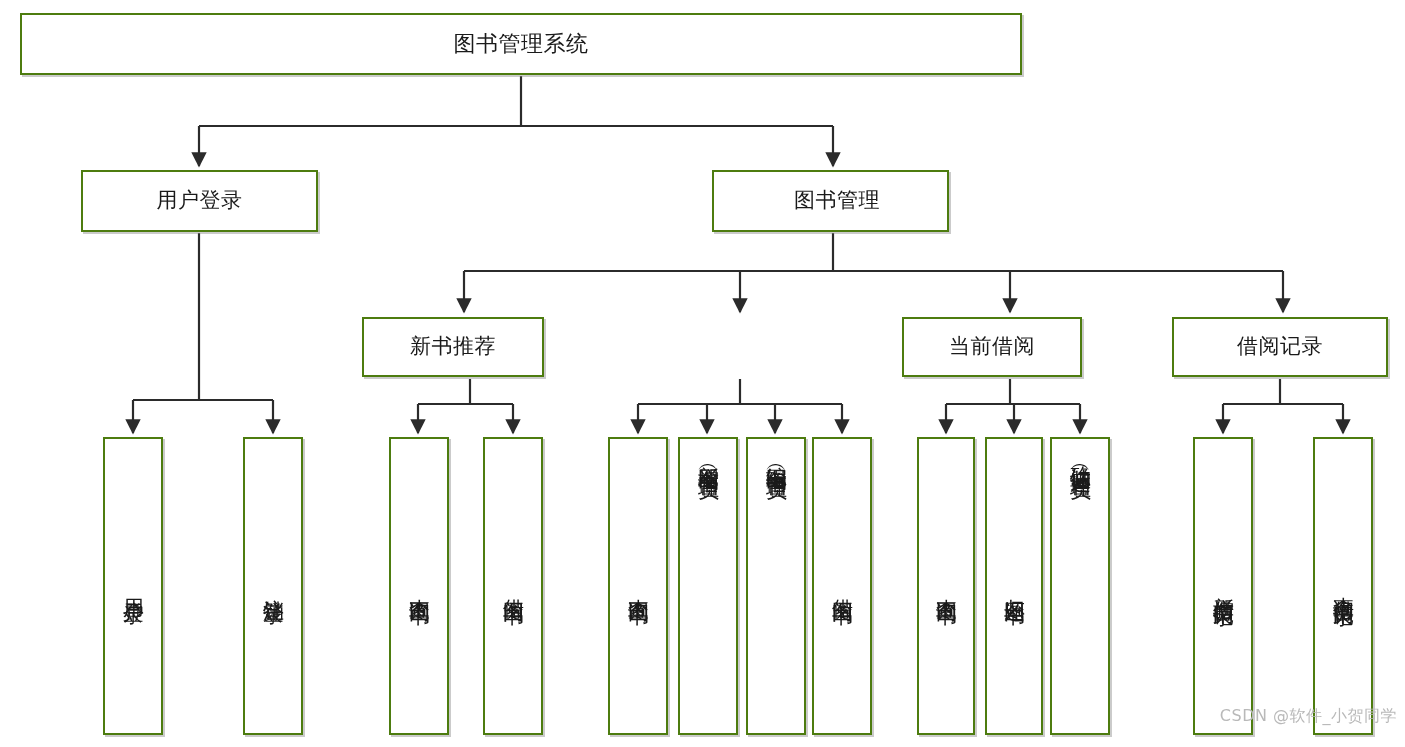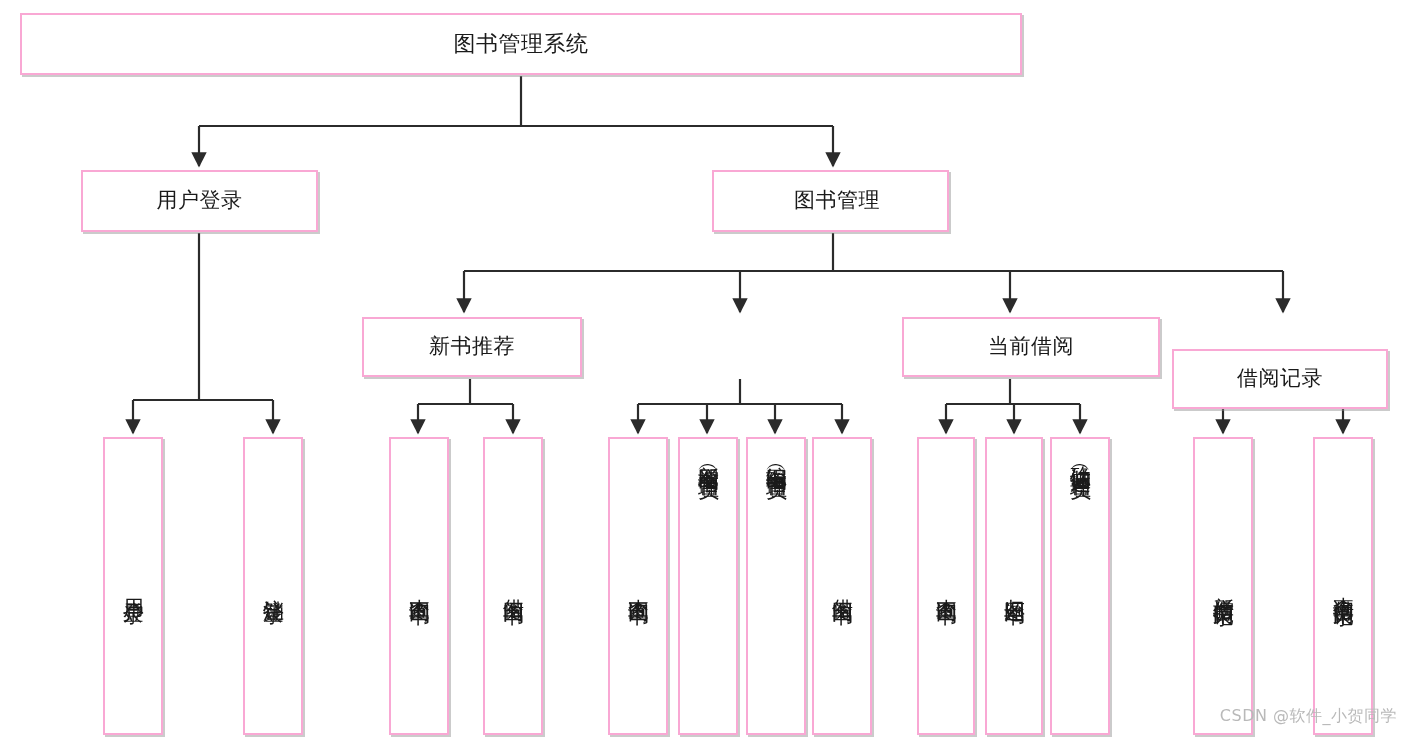--- a/index.html
+++ b/index.html
@@ -22,21 +22,21 @@
     position: absolute;
     left: 0;
     top: 0;
     width: 1405px;
     height: 747px;
   }
   .node {
     position: absolute;
     box-sizing: border-box;
     background: #ffffff;
-    border: 2px solid #f9a8d4;
+    border: 2px solid #4d7c0f;
     box-shadow: 2px 2px 0 0 rgba(140,140,140,0.45);
     display: flex;
     align-items: center;
     justify-content: center;
     color: #1a1a1a;
     z-index: 2;
   }
   .node .label {
     display: block;
     text-align: center;
@@ -140,27 +140,27 @@
     <span class="label">图书管理系统</span>
   </div>
 
   <div class="node h" style="left:81px; top:170px; width:237px; height:62px;">
     <span class="label">用户登录</span>
   </div>
   <div class="node h" style="left:712px; top:170px; width:237px; height:62px;padding-left:13px;">
     <span class="label">图书管理</span>
   </div>
 
-  <div class="node h" style="left:362px; top:317px; width:220px; height:60px;">
+  <div class="node h" style="left:362px; top:317px; width:182px; height:60px;">
     <span class="label">新书推荐</span>
   </div>
-  <div class="node h" style="left:902px; top:317px; width:258px; height:60px;">
+  <div class="node h" style="left:902px; top:317px; width:180px; height:60px;">
     <span class="label">当前借阅</span>
   </div>
-  <div class="node h" style="left:1172px; top:317px; width:216px; height:60px;margin-top:32px;">
+  <div class="node h" style="left:1172px; top:317px; width:216px; height:60px;">
     <span class="label">借阅记录</span>
   </div>
 
   <div class="node v mid" style="left:103px; top:437px; width:60px; height:298px;">
     <span class="label">用户登录</span>
   </div>
   <div class="node v mid" style="left:243px; top:437px; width:60px; height:298px;">
     <span class="label">注销登录</span>
   </div>
 

